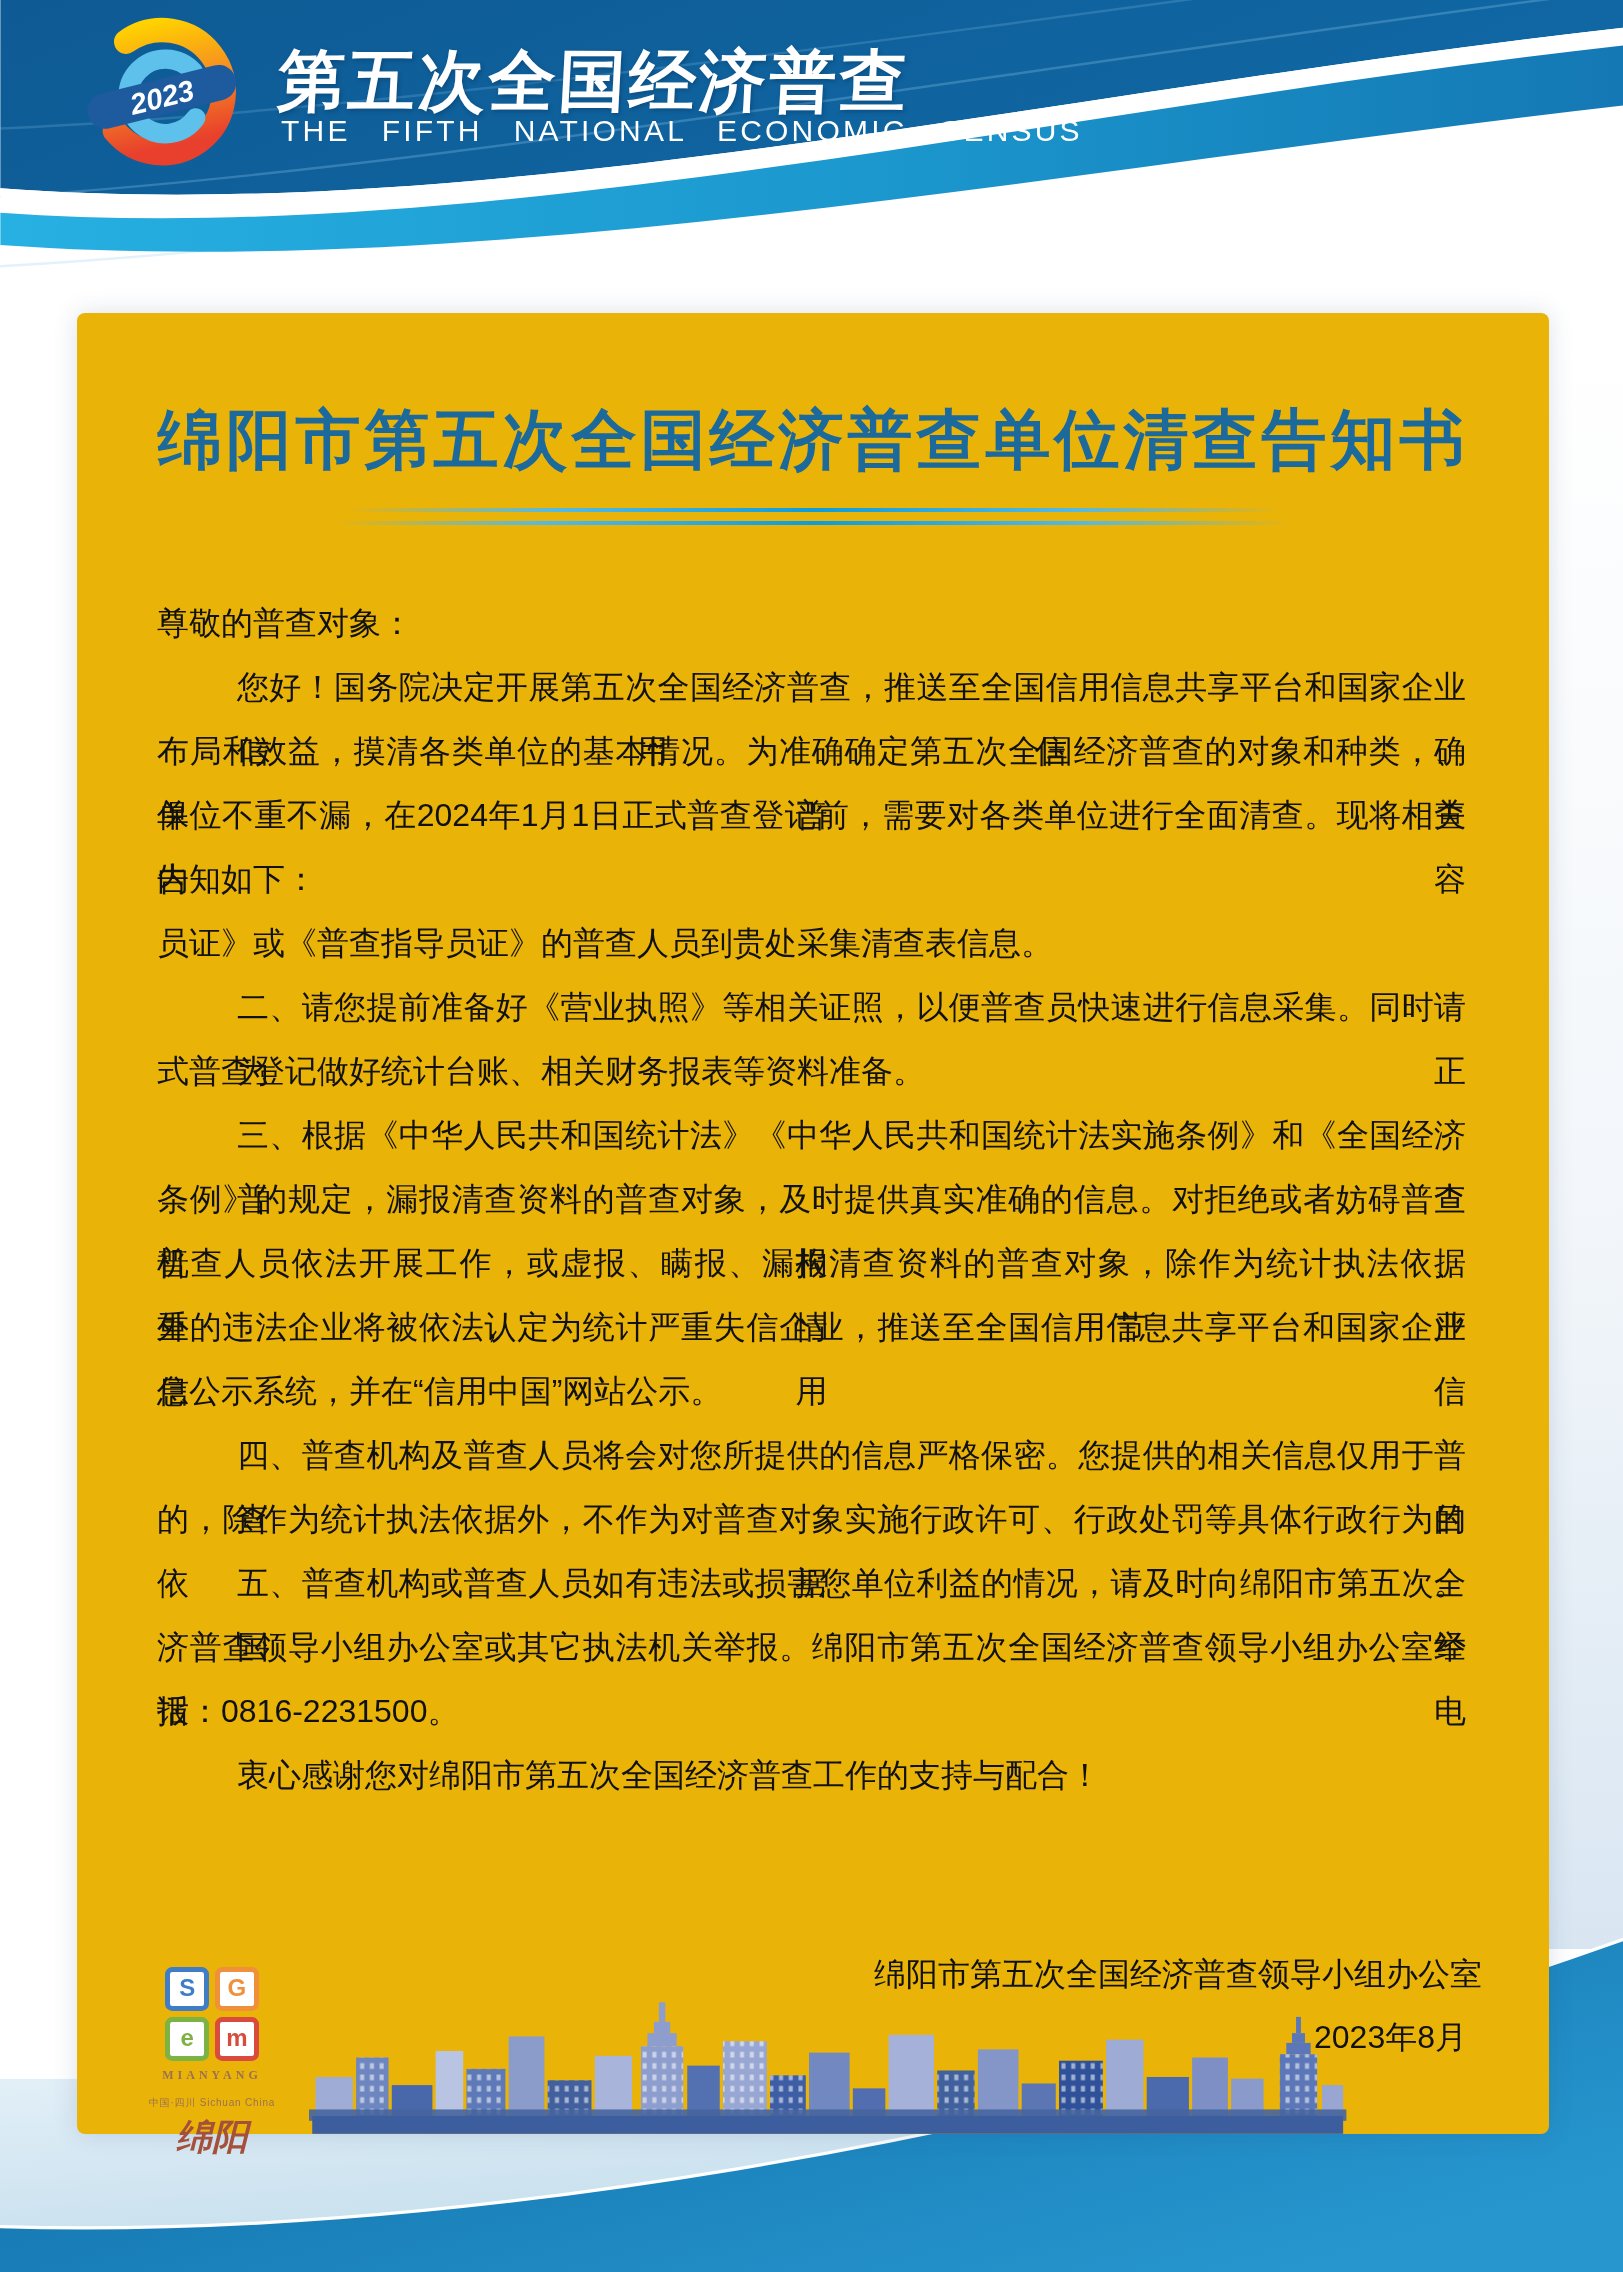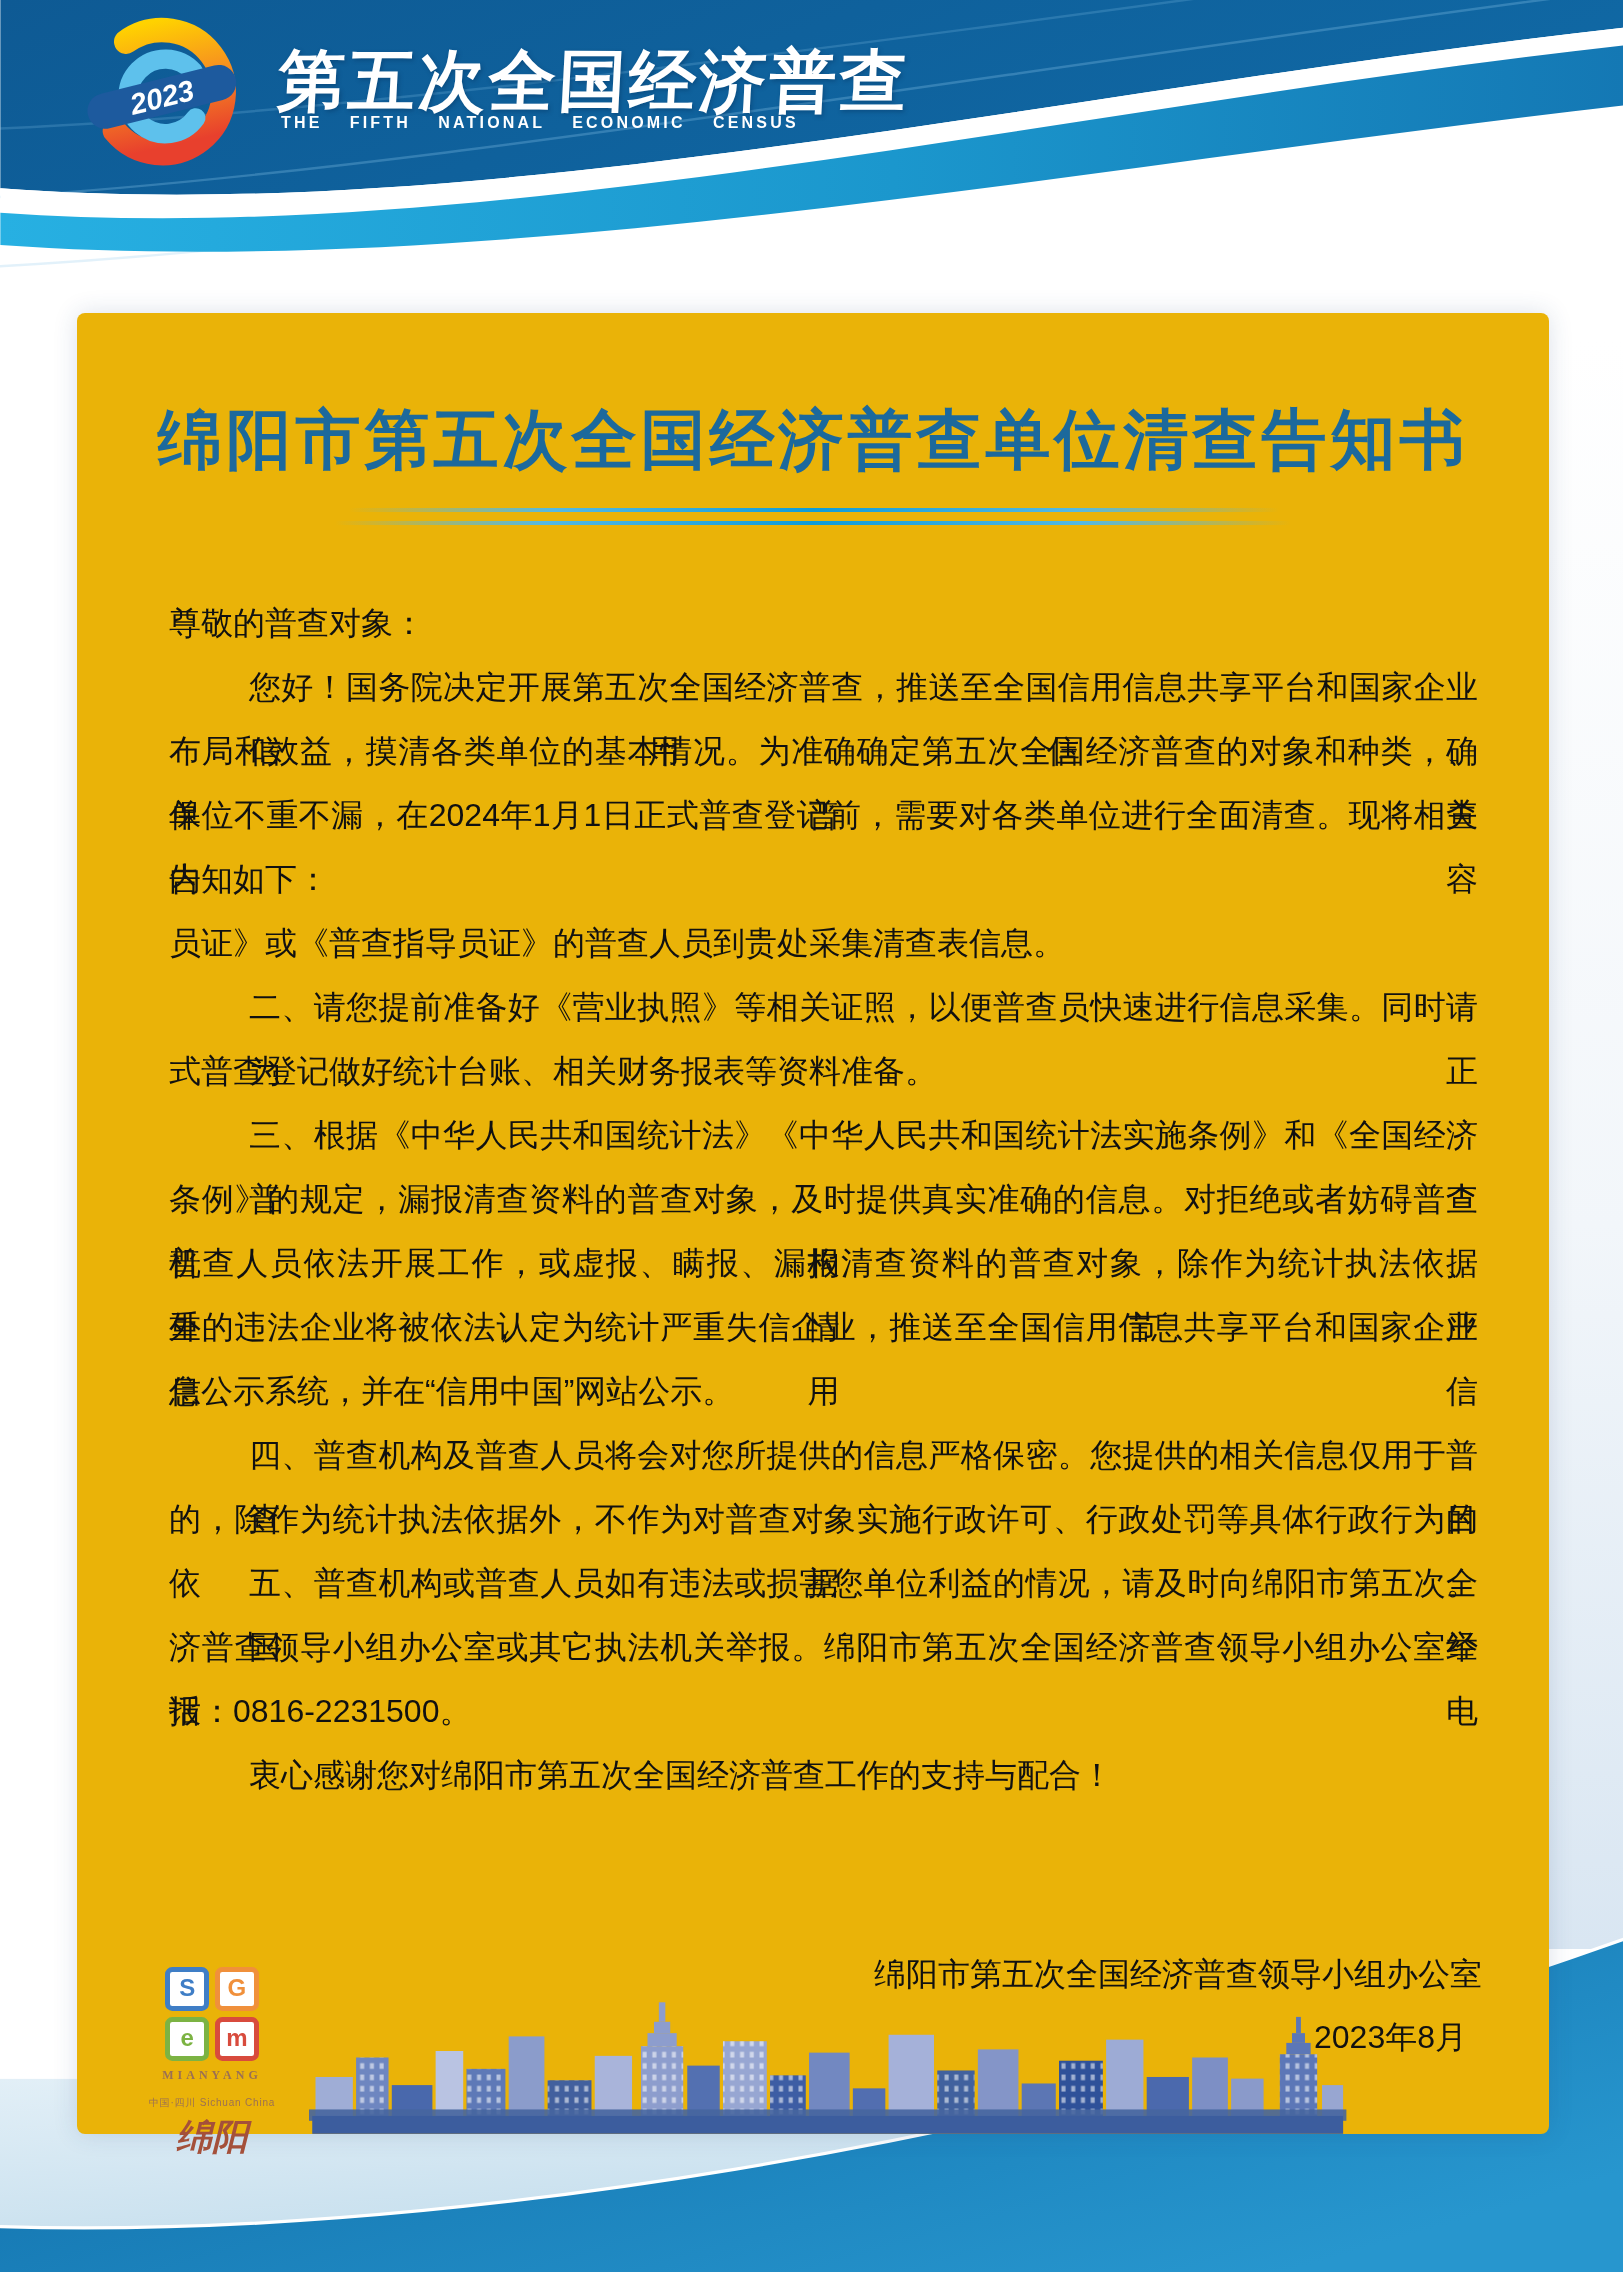--- a/index.html
+++ b/index.html
@@ -4,32 +4,32 @@
 <style>
   html,body{margin:0;padding:0;background:#ffffff;}
   .page{position:relative;width:1624px;height:2273px;background:#ffffff;overflow:hidden;
         font-family:"Liberation Sans","DejaVu Sans",sans-serif;}
   
   .header-svg{position:absolute;left:0;top:0;}
   .census-logo{position:absolute;left:84px;top:11.4px;}
   .header-title-cn{position:absolute;left:278px;top:36px;font-size:67px;font-weight:900;
         color:#ffffff;letter-spacing:3.2px;transform:skewX(-3deg);
         text-shadow:1.6px 2.4px 4px rgba(0,40,80,.35);white-space:nowrap;}
-  .header-title-en{position:absolute;left:281px;top:114px;font-size:16px;font-weight:700;
+  .header-title-en{position:absolute;left:281px;top:114px;font-size:30px;font-weight:400;
         color:#ffffff;letter-spacing:3.2px;word-spacing:19.5px;white-space:nowrap;}
   
   .card{position:absolute;left:77px;top:313px;width:1472px;height:1821px;background:#eab308;
         border-radius:8px;box-shadow:0 0 24px rgba(40,70,120,.16);z-index:2;}
   .doc-title{position:absolute;left:0;top:94px;width:100%;text-align:center;
         font-size:65px;font-weight:900;color:#1c699c;letter-spacing:4px;line-height:1;white-space:nowrap;}
   .rule{position:absolute;height:4px;border-radius:2.4px;
         background:linear-gradient(90deg,rgba(41,168,220,0) 0%,#55b9e2 22%,#0f9cd8 50%,#55b9e2 78%,rgba(41,168,220,0) 100%);}
   .rule1{left:272px;top:195px;width:930px;}
   .rule2{left:258px;top:208px;width:956px;}
-  .doc-body{position:absolute;left:80px;top:278px;width:1309px;color:#111111;font-size:32px;margin-left:12px;}
+  .doc-body{position:absolute;left:80px;top:278px;width:1309px;color:#111111;font-size:32px;}
   .line{height:64px;line-height:64px;white-space:nowrap;}
   .just{white-space:normal;text-align:justify;text-align-last:justify;}
   .indent{padding-left:80px;}
   .sig{position:absolute;right:67px;top:1640px;font-size:32px;color:#111111;white-space:nowrap;}
   .date{position:absolute;right:82px;top:1703px;font-size:32px;color:#111111;white-space:nowrap;}
   .skyline{position:absolute;left:309px;top:1981px;z-index:3;}
   
   .my-logo{position:absolute;left:143px;top:1967px;width:138px;text-align:center;z-index:3;}
   .my-grid{display:inline-grid;grid-template-columns:44px 44px;grid-gap:5.7px;}
   .my-cell{width:44px;height:44px;box-sizing:border-box;border-radius:7.3px;border:5.7px solid;

